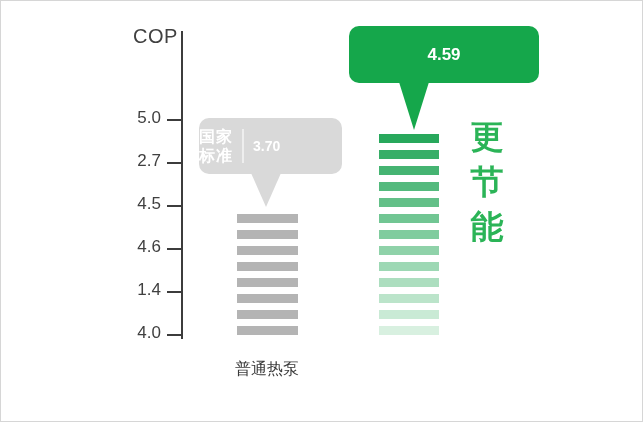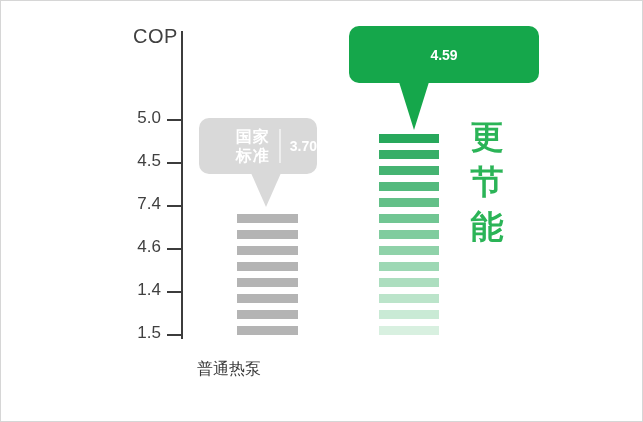--- a/index.html
+++ b/index.html
@@ -84,21 +84,21 @@
     top: 120px;
     height: 214px;
   }
 
   
   .cat-label {
     position: absolute;
     top: 358px;
     font-size: 16px;
     color: #3a3a3a;
-    text-align: left;
+    text-align: center;
     white-space: nowrap;
   }
   #cat-0 { left: 196px; width: 140px; }
   #cat-1 { left: 338px; width: 142px; }
 
   
   .callout {
     position: absolute;
     border-radius: 10px;
     box-sizing: border-box;
@@ -107,26 +107,26 @@
     position: absolute;
     width: 0;
     height: 0;
     border-left: 15px solid transparent;
     border-right: 15px solid transparent;
   }
 
   #callout-gray {
     left: 198px;
     top: 117px;
-    width: 118px;
+    width: 143px;
     height: 56px;
     background: #d9d9d9;
     display: flex;
     align-items: center;
-    justify-content: flex-end;
+    justify-content: flex-start;
   }
   #callout-gray .tail {
     left: 52px;
     top: 55px;
     border-top: 34px solid #d9d9d9;
   }
   .co-gray-inner {
     display: flex;
     align-items: center;
     gap: 9px;
@@ -159,21 +159,21 @@
     display: flex;
     align-items: center;
     justify-content: center;
   }
   #callout-green .tail {
     left: 50px;
     top: 56px;
     border-top: 48px solid #15a74b;
   }
   .co-green-val {
-    font-size: 14px;
+    font-size: 17px;
     color: #ffffff;
     font-weight: bold;
   }
 
   
   #annotation {
     position: absolute;
     left: 466px;
     top: 113px;
     width: 40px;
@@ -191,37 +191,37 @@
 <div id="stage">
 
   <div class="axis-line"></div>
   <div class="axis-title">COP</div>
   <div id="y-ticks">
       <div class="tick-row" style="top: 118px;">
         <div class="tick-label">5.0</div>
         <div class="tick-mark"></div>
       </div>
       <div class="tick-row" style="top: 161px;">
+        <div class="tick-label">2.7</div>
+        <div class="tick-mark"></div>
+      </div>
+      <div class="tick-row" style="top: 204px;">
         <div class="tick-label">4.5</div>
-        <div class="tick-mark"></div>
-      </div>
-      <div class="tick-row" style="top: 204px;">
-        <div class="tick-label">7.4</div>
         <div class="tick-mark"></div>
       </div>
       <div class="tick-row" style="top: 247px;">
         <div class="tick-label">4.6</div>
         <div class="tick-mark"></div>
       </div>
       <div class="tick-row" style="top: 290px;">
         <div class="tick-label">1.4</div>
         <div class="tick-mark"></div>
       </div>
       <div class="tick-row" style="top: 333px;">
-        <div class="tick-label">1.5</div>
+        <div class="tick-label">4.0</div>
         <div class="tick-mark"></div>
       </div>
     </div>
 
   <div class="bar" id="bar-gray">
       <div class="stripe" style="background: rgb(180, 180, 180);"></div>
       <div class="stripe" style="background: rgb(180, 180, 180);"></div>
       <div class="stripe" style="background: rgb(180, 180, 180);"></div>
       <div class="stripe" style="background: rgb(180, 180, 180);"></div>
       <div class="stripe" style="background: rgb(180, 180, 180);"></div>

